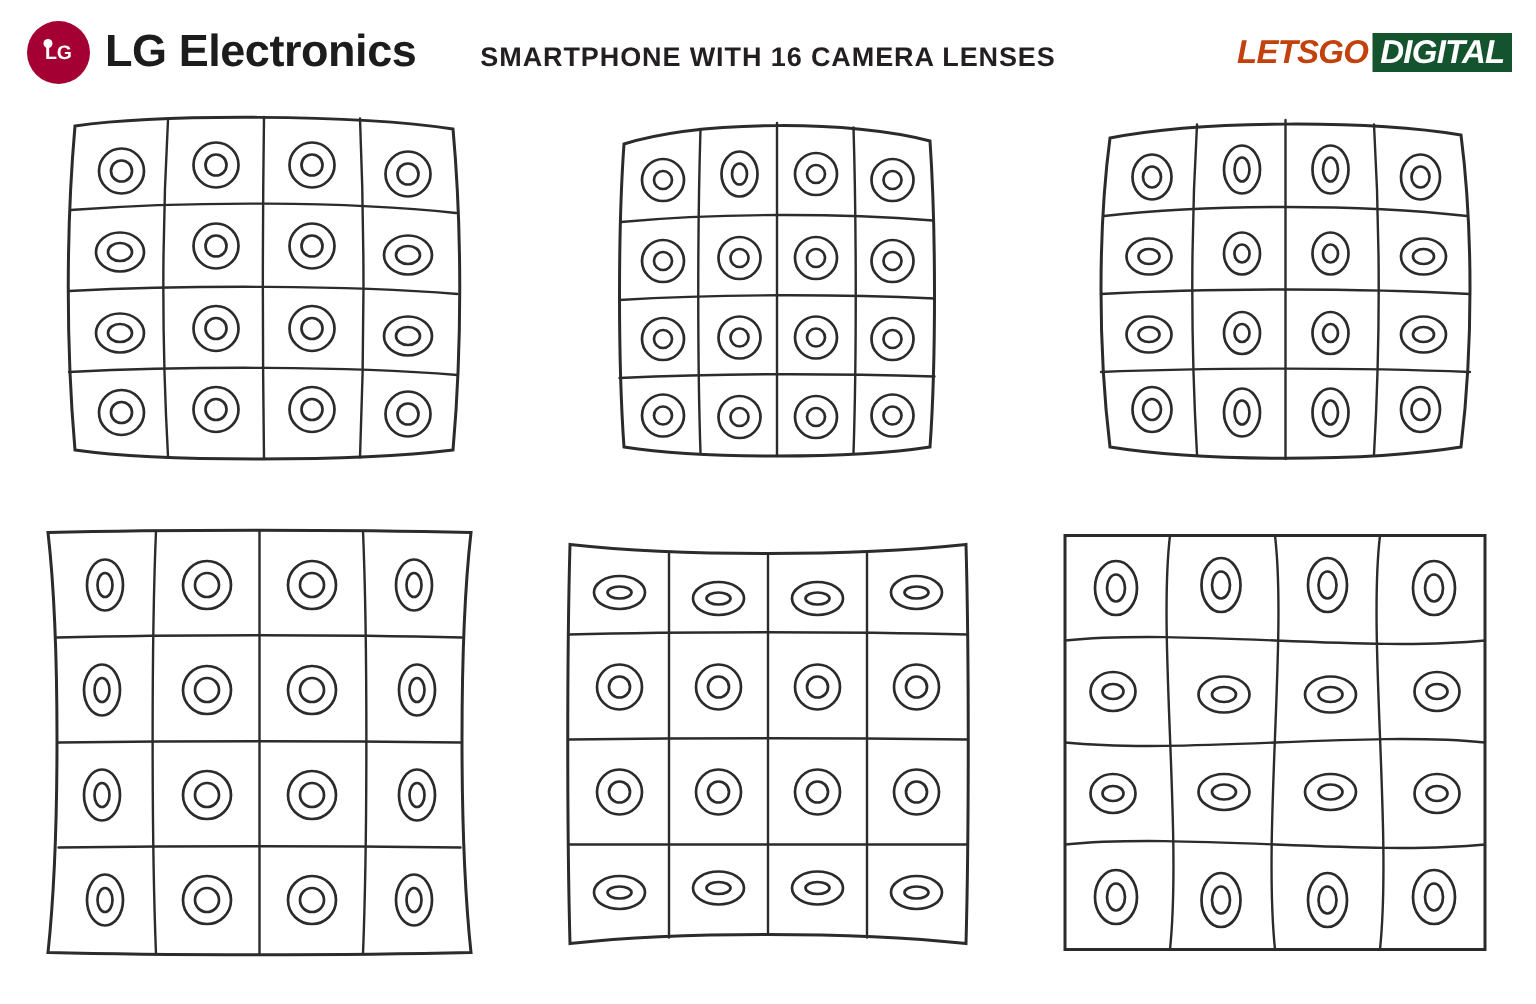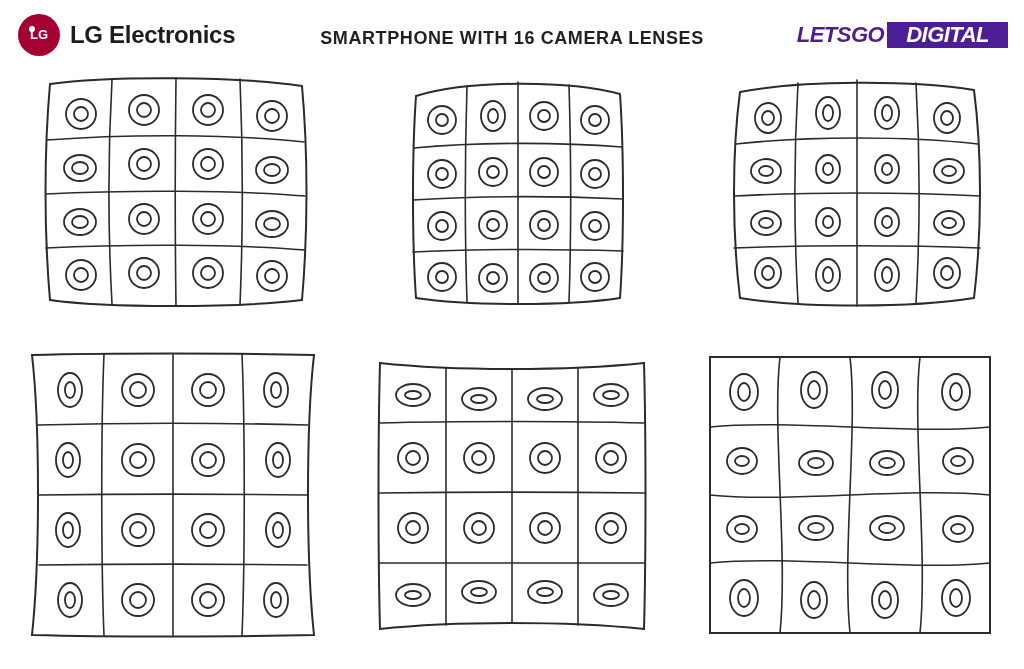--- a/index.html
+++ b/index.html
@@ -57,21 +57,21 @@
   #lg-mark .lg-dot {
     position: absolute;
     width: 6px;
     height: 6px;
     border-radius: 50%;
     background: #ffffff;
     left: 11px;
     top: 12px;
   }
   #lg-wordmark {
-    font-size: 24px;
+    font-size: 30px;
     font-weight: bold;
     color: #1c1c1c;
     letter-spacing: -0.3px;
     white-space: nowrap;
   }
 
   #diagram-title {
     position: absolute;
     left: 0;
     top: 28px;
@@ -86,39 +86,39 @@
 
   #letsgo-logo {
     position: absolute;
     right: 16px;
     top: 22px;
     display: flex;
     align-items: stretch;
     height: 26px;
   }
   #letsgo-logo .lg-part1 {
-    color: #4c1d95;
+    color: #c2410c;
     font-size: 22px;
     font-weight: bold;
     font-style: italic;
     letter-spacing: -0.5px;
     line-height: 26px;
     padding-right: 3px;
     font-family: "Liberation Sans", sans-serif;
     margin-left: 19px;
   }
   #letsgo-logo .lg-part2 {
-    background: #4c1d95;
+    background: #14532d;
     color: #ffffff;
     font-size: 22px;
     font-weight: bold;
     font-style: italic;
     letter-spacing: -0.5px;
     line-height: 26px;
-    padding: 0 19px;
+    padding: 0 5px;
     font-family: "Liberation Sans", sans-serif;
   }
 
   
   .figure {
     position: absolute;
   }
   svg { display: block; }
   .grid-line {
     fill: none;

